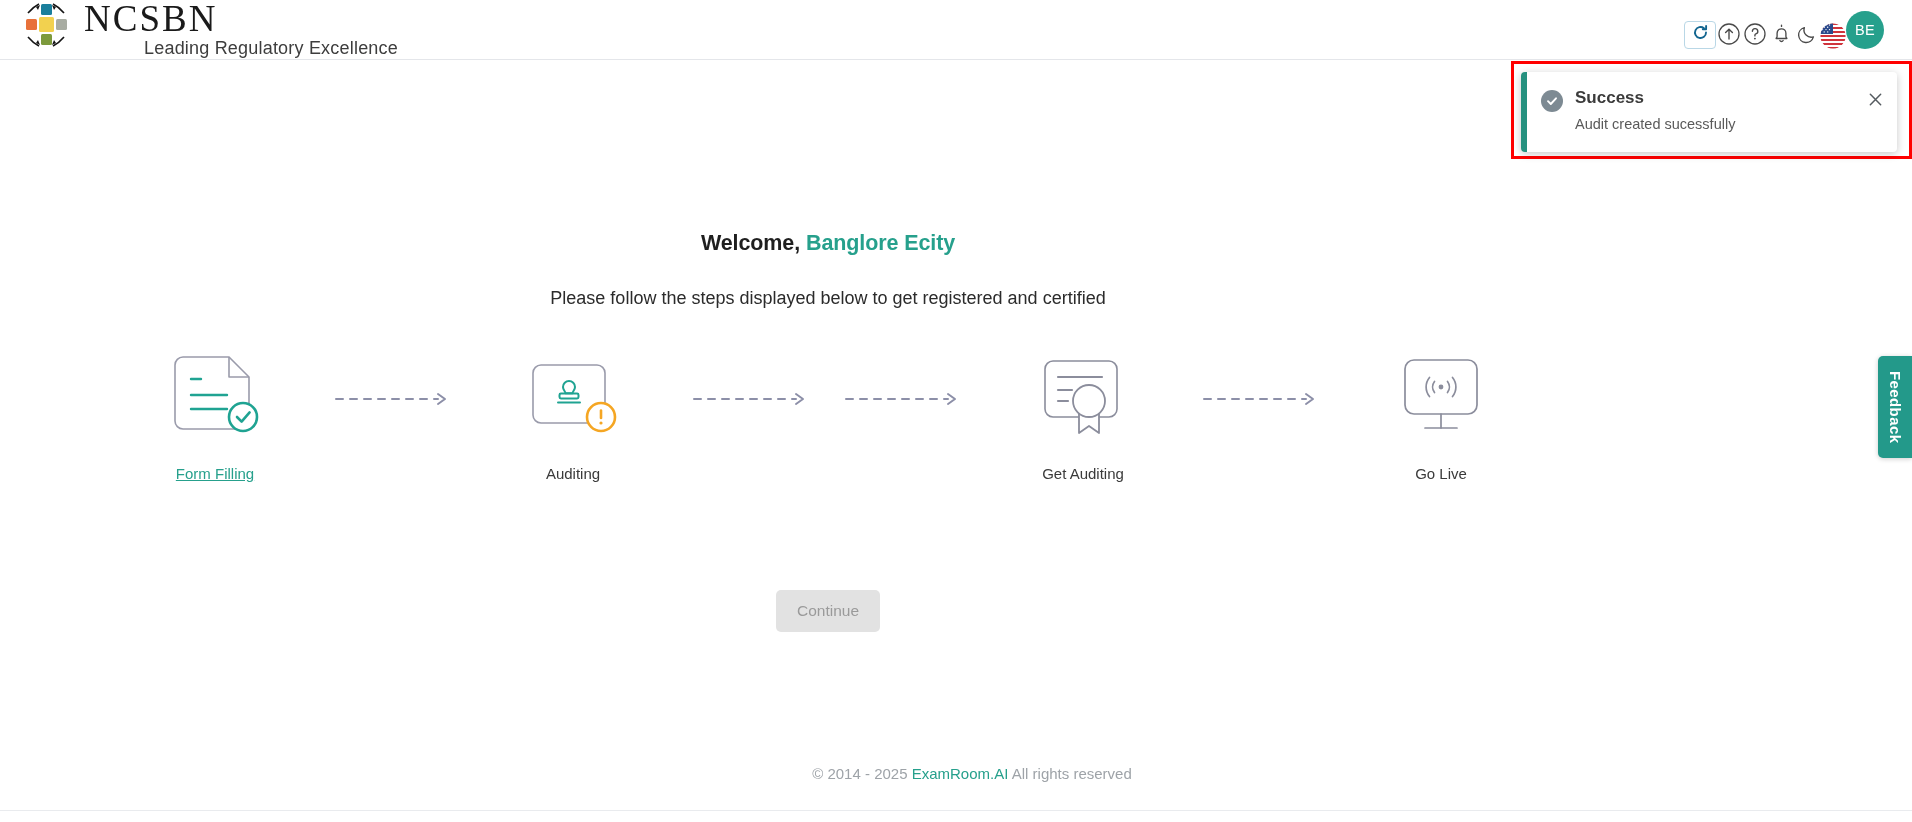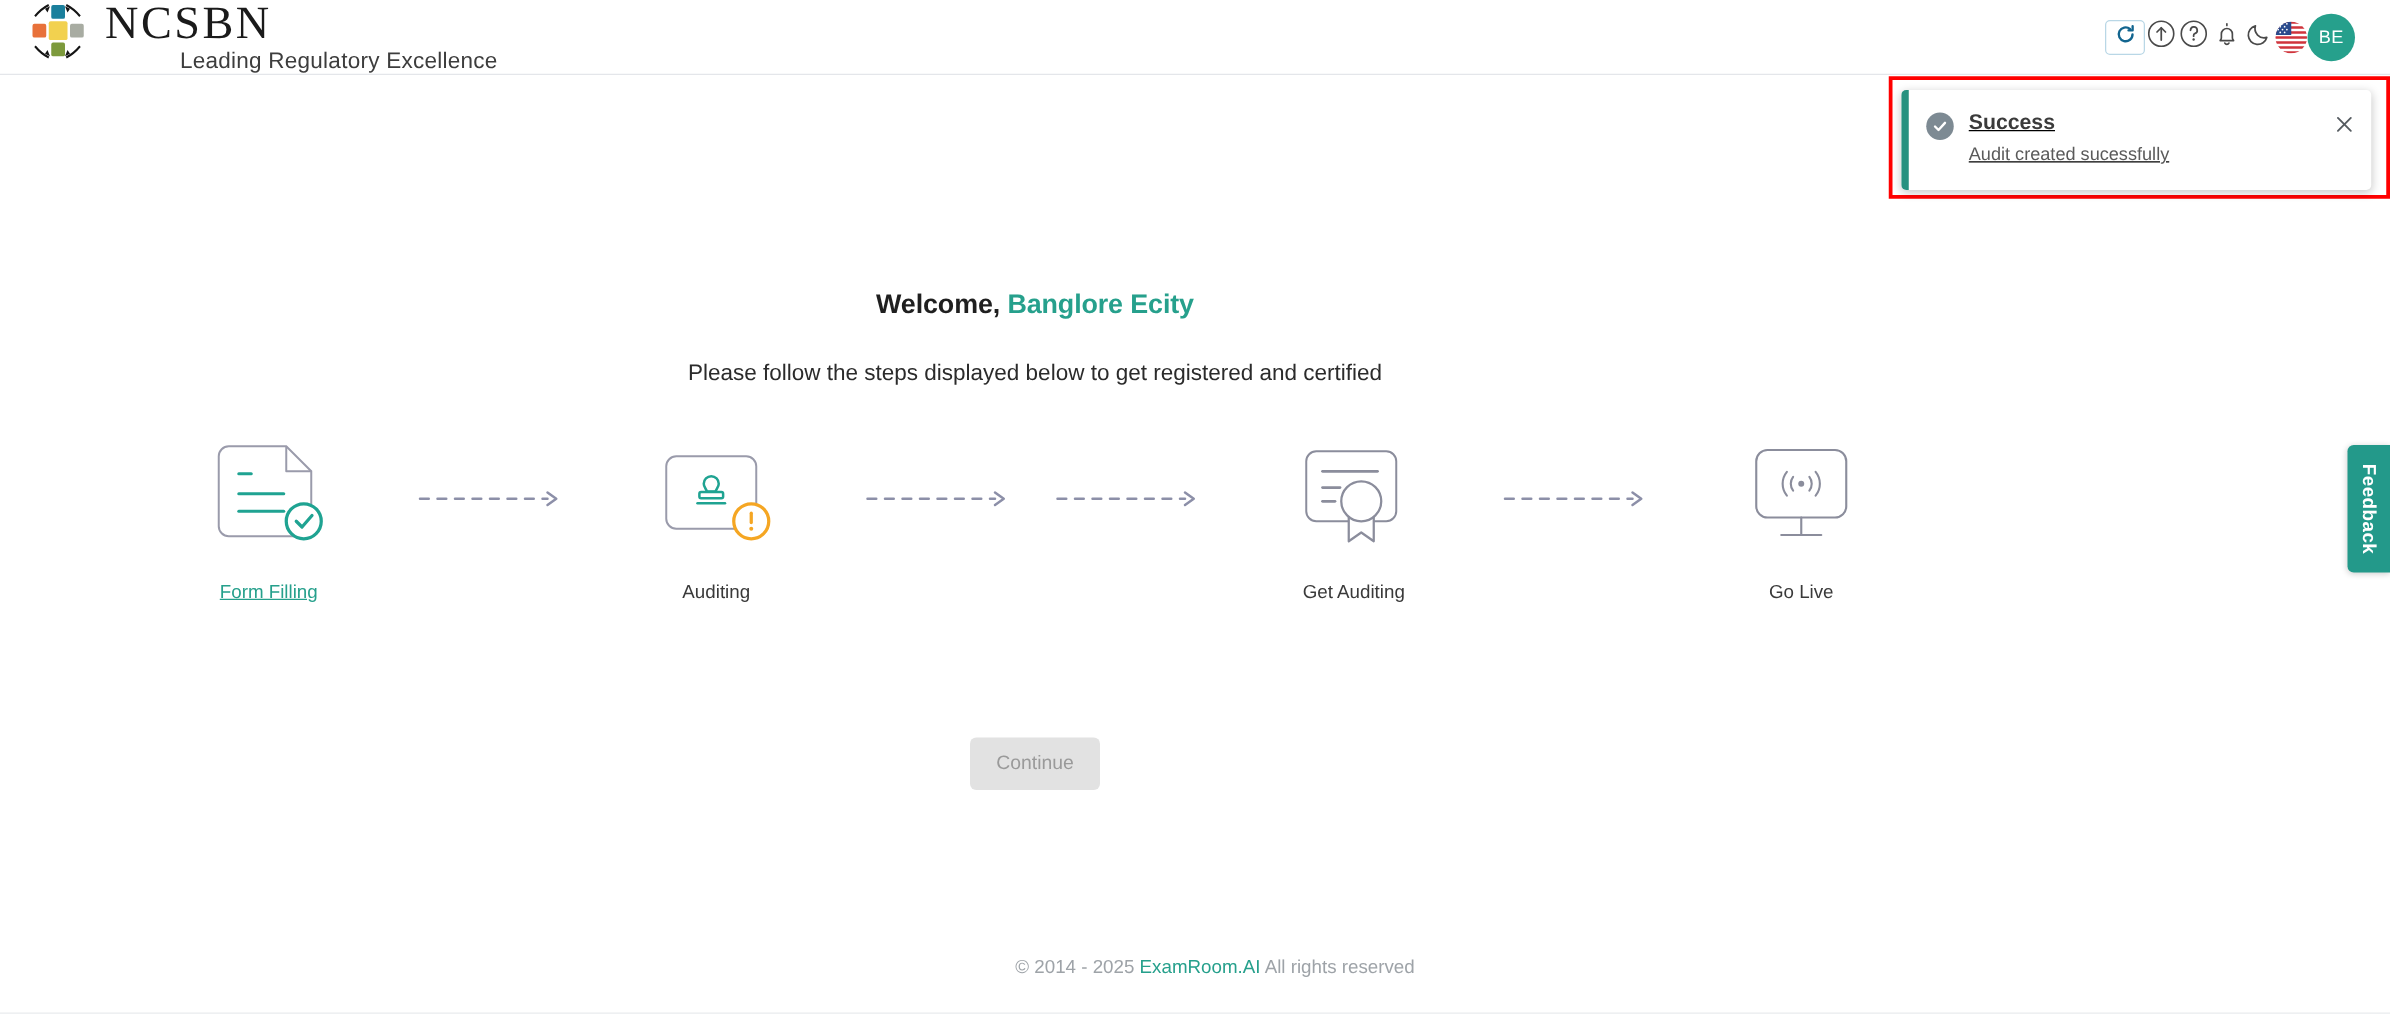--- a/index.html
+++ b/index.html
@@ -35,21 +35,21 @@
     line-height: 36px;
   }
   .brand-tagline {
     font-size: 18px;
     color: #3d3d3d;
     letter-spacing: .2px;
     margin-top: 1px;
     margin-left: 60px;
   }
 
-  .header-actions { display: flex; align-items: center; padding-right: 8px; }
+  .header-actions { display: flex; align-items: flex-end; padding-right: 8px; }
   .icon-btn {
     width: 26px; height: 26px;
     display: flex; align-items: center; justify-content: center;
     cursor: pointer;
     color: #4a4a4a;
   }
   .refresh-box {
     width: 32px; height: 28px;
     border: 1px solid #b9d7e6;
     border-radius: 4px;
@@ -105,21 +105,21 @@
     gap: 12px;
   }
   .toast-check {
     width: 22px; height: 22px;
     border-radius: 50%;
     background: #7d8a93;
     display: flex; align-items: center; justify-content: center;
     flex: 0 0 22px;
     margin-top: 2px;
   }
-  .toast-texts { flex: 1; text-decoration: underline; }
+  .toast-texts { flex: 1; }
   .toast-title {
     font-size: 17px;
     font-weight: bold;
     color: #3b3b3b;
     line-height: 20px;
   }
   .toast-msg {
     font-size: 14.5px;
     color: #5a5a5a;
     margin-top: 7px;

